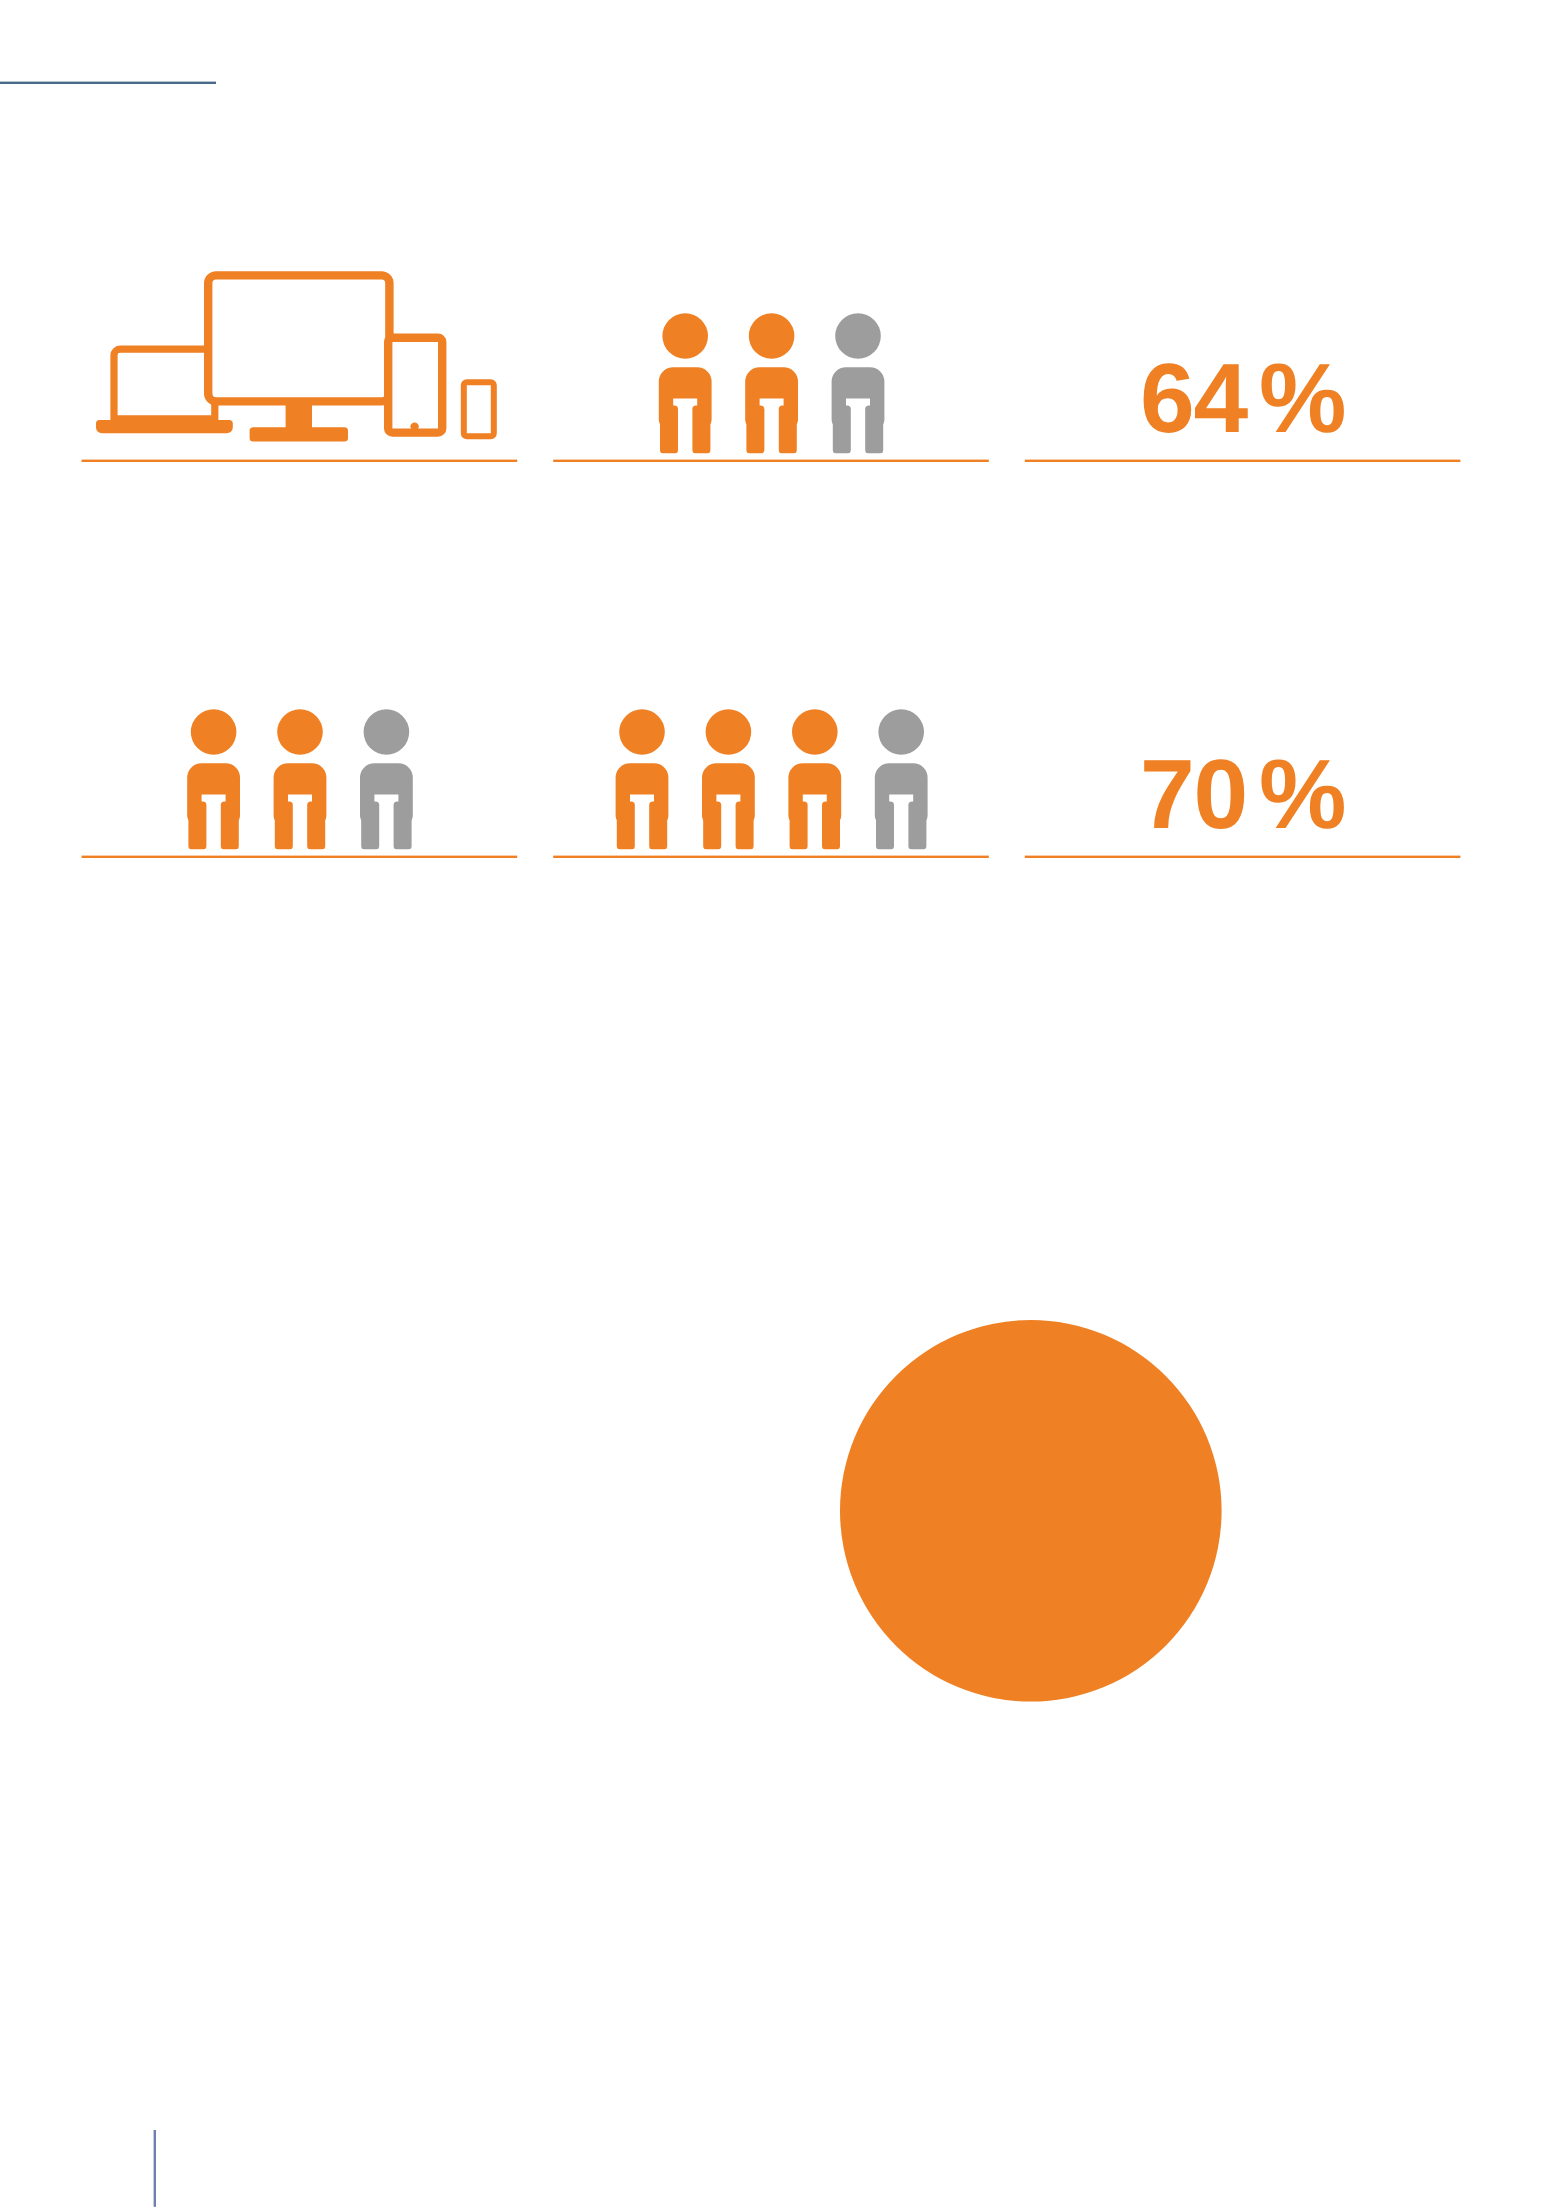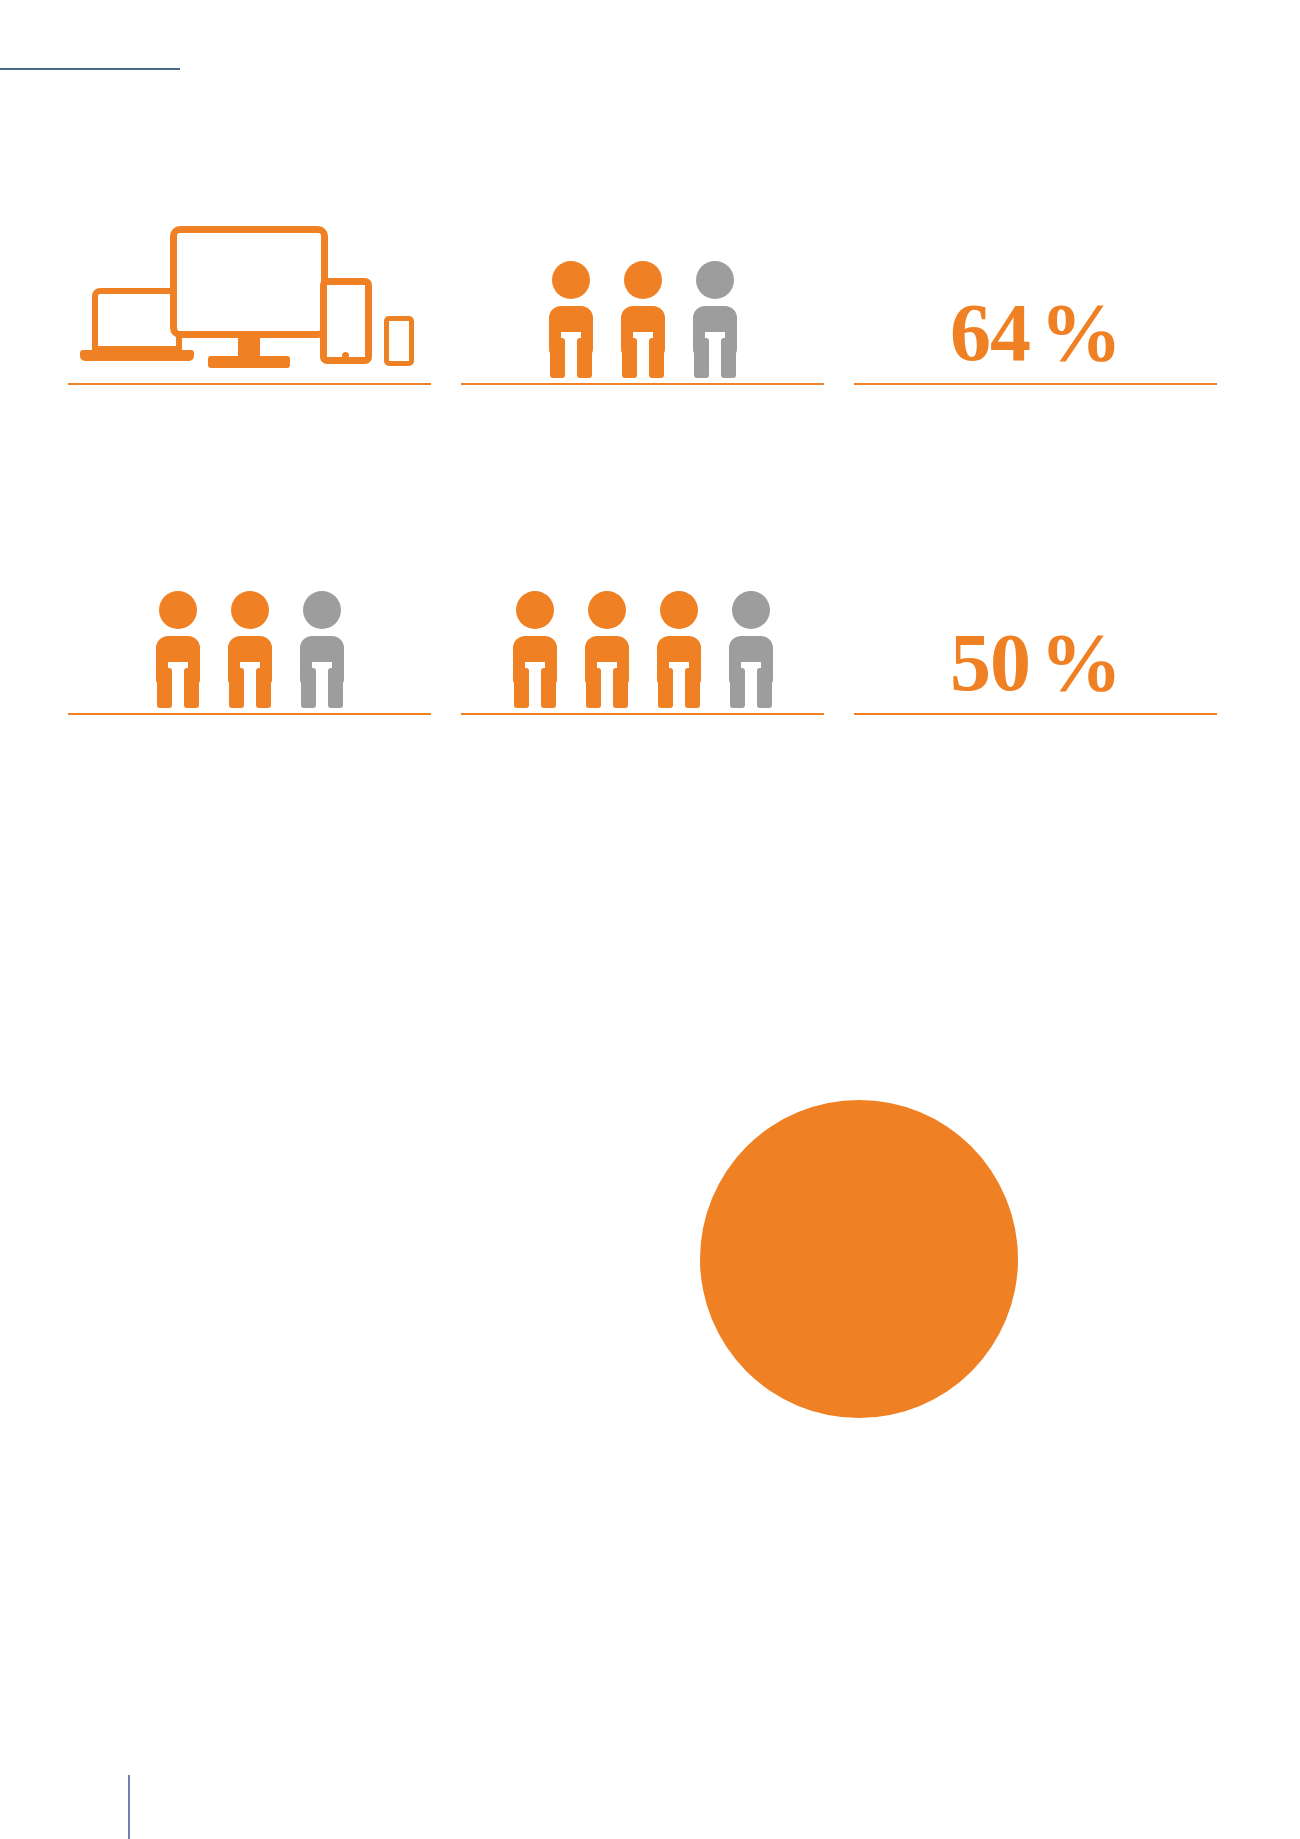--- a/index.html
+++ b/index.html
@@ -61,21 +61,20 @@
     height: 170px;
   }
   .cell .cell-inner {
     position: absolute;
     left: 0;
     bottom: 7px;
     width: 100%;
     display: flex;
     align-items: flex-start;
     justify-content: center;
-    font-family: Liberation Serif, serif;
   }
   .cell .baseline {
     position: absolute;
     left: 0;
     bottom: 0;
     width: 100%;
     height: 2px;
     background: #ef8023;
   }
 
@@ -323,21 +322,21 @@
             <rect x="38" y="78" width="15" height="40" rx="3" fill="#9d9d9d"></rect>
           </svg>
         </div>
       </div>
       <div class="baseline"></div>
     </div>
 
     <div class="cell col-c">
       <div class="cell-inner">
         <div class="pct">
-          <span>50</span><span class="pct-sign">%</span>
+          <span>70</span><span class="pct-sign">%</span>
         </div>
       </div>
       <div class="baseline"></div>
     </div>
   </div>
 </div>
 
 <div class="big-circle"></div>
 
 </body></html>

